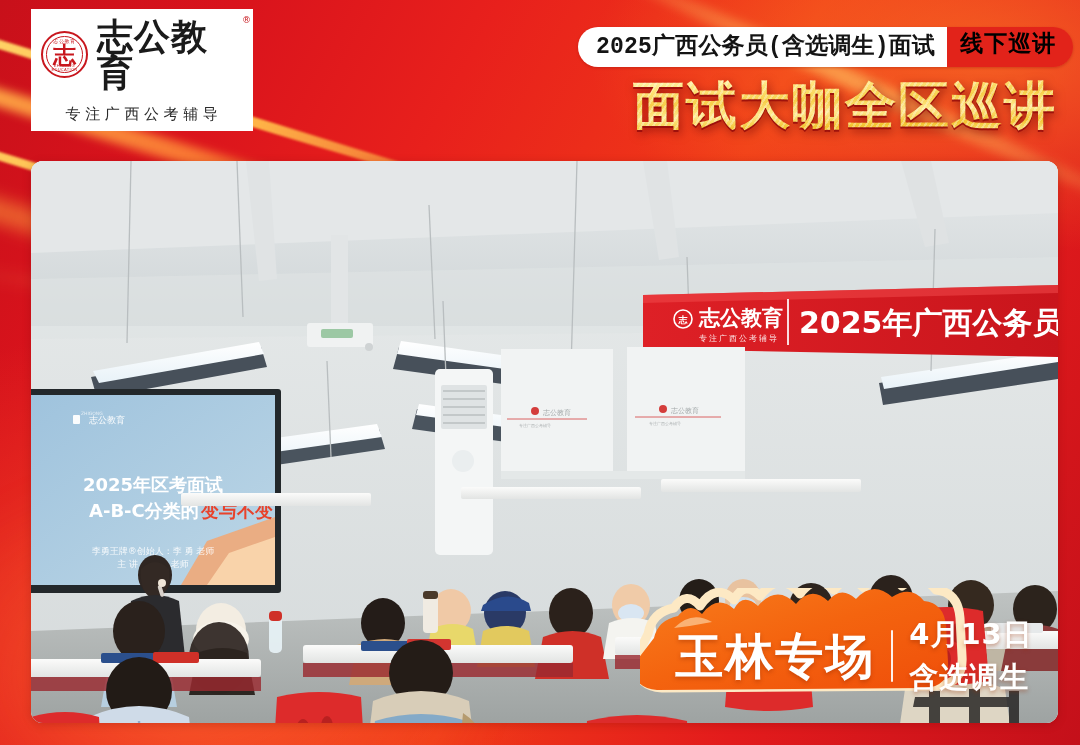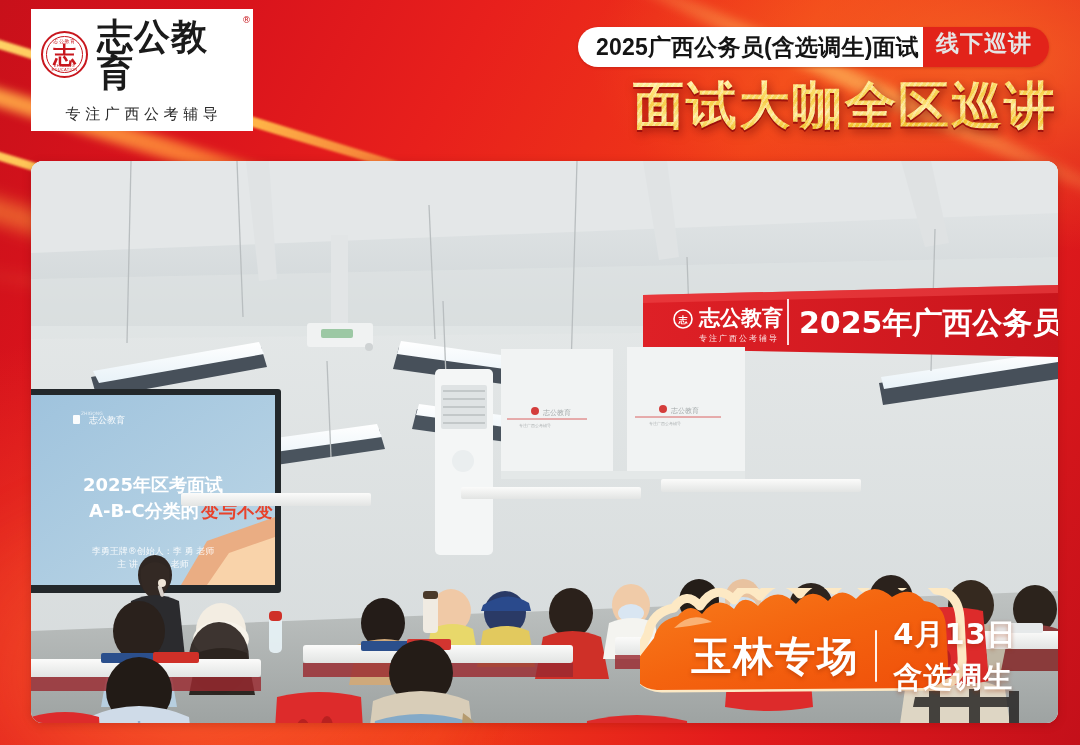--- a/index.html
+++ b/index.html
@@ -106,27 +106,27 @@
   
   .head-pill {
     position:absolute; left:578px; top:27px;
     height:40px; display:flex; align-items:stretch;
     border-radius:20px; overflow:hidden;
     box-shadow:0 1px 3px rgba(120,0,0,.28);
   }
   .pill-white {
     background:#ffffff; color:#141414;
     display:flex; align-items:center;
-    padding:0 4px 0 18px;
+    padding:0 12px 0 18px;
     font-size:23px; font-weight:700; letter-spacing:.2px;
     white-space:nowrap; line-height:1;
-    font-family:Liberation Sans, sans-serif;
+    font-family:Liberation Mono, monospace;
   }
   .pill-red {
-    background:#e2231a; color:#e5e5e5;
+    background:#e2231a; color:#000000;
     display:flex; align-items:center;
     padding:0 17px 8px 13px;
     font-size:23px; font-weight:700; letter-spacing:1px;
     white-space:nowrap; line-height:1;
     font-family:"DejaVu Sans","Liberation Sans",sans-serif;
   }
 
   
   .main-title {
     position:absolute; right:19px; top:78px;
@@ -159,21 +159,21 @@
     position:absolute; left:640px; top:588px;
     width:424px; height:128px;
   }
   .flame-banner svg { position:absolute; inset:0; width:100%; height:100%; }
   .fb-content {
     position:absolute; left:0; top:0; width:100%; height:100%;
     display:flex; align-items:center; justify-content:center;
     gap:16px; padding:24px 22px 16px 26px;
   }
   .fb-city {
-    font-size:40px; font-weight:700; color:#ffffff;
+    font-size:48px; font-weight:700; color:#ffffff;
     letter-spacing:2px; line-height:1; white-space:nowrap;
     text-shadow:0 2px 4px rgba(150,45,0,.45);
     font-family:"DejaVu Sans","Liberation Sans",sans-serif;
   }
   .fb-divider {
     width:2px; height:52px; background:rgba(255,255,255,.92);
     border-radius:1px; flex:0 0 auto;
   }
   .fb-dates { display:flex; flex-direction:column; gap:12px; }
   .fb-date, .fb-open {

